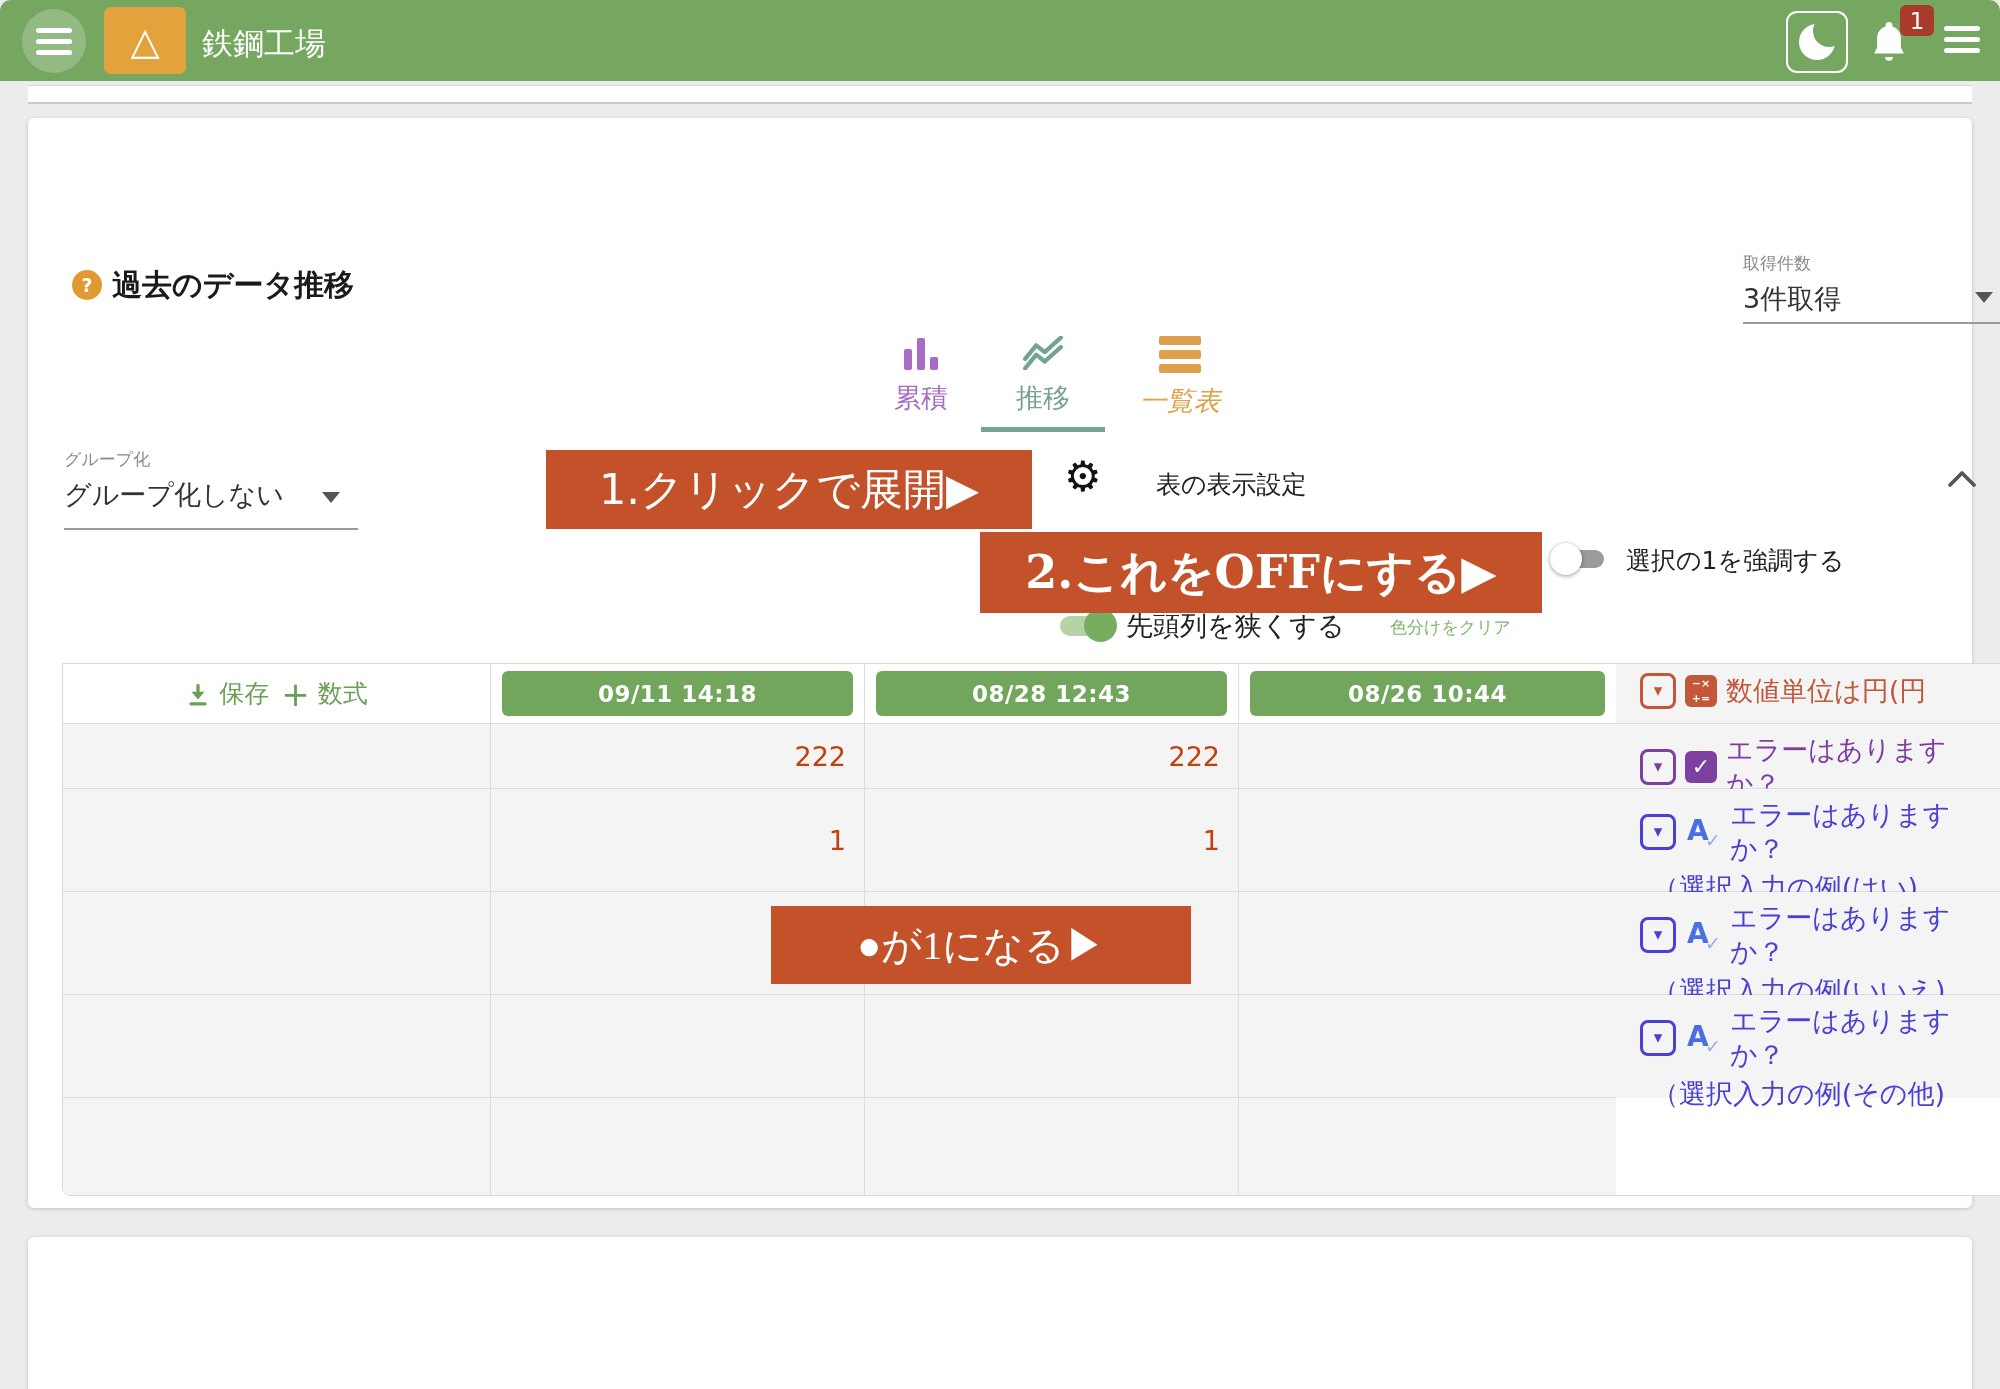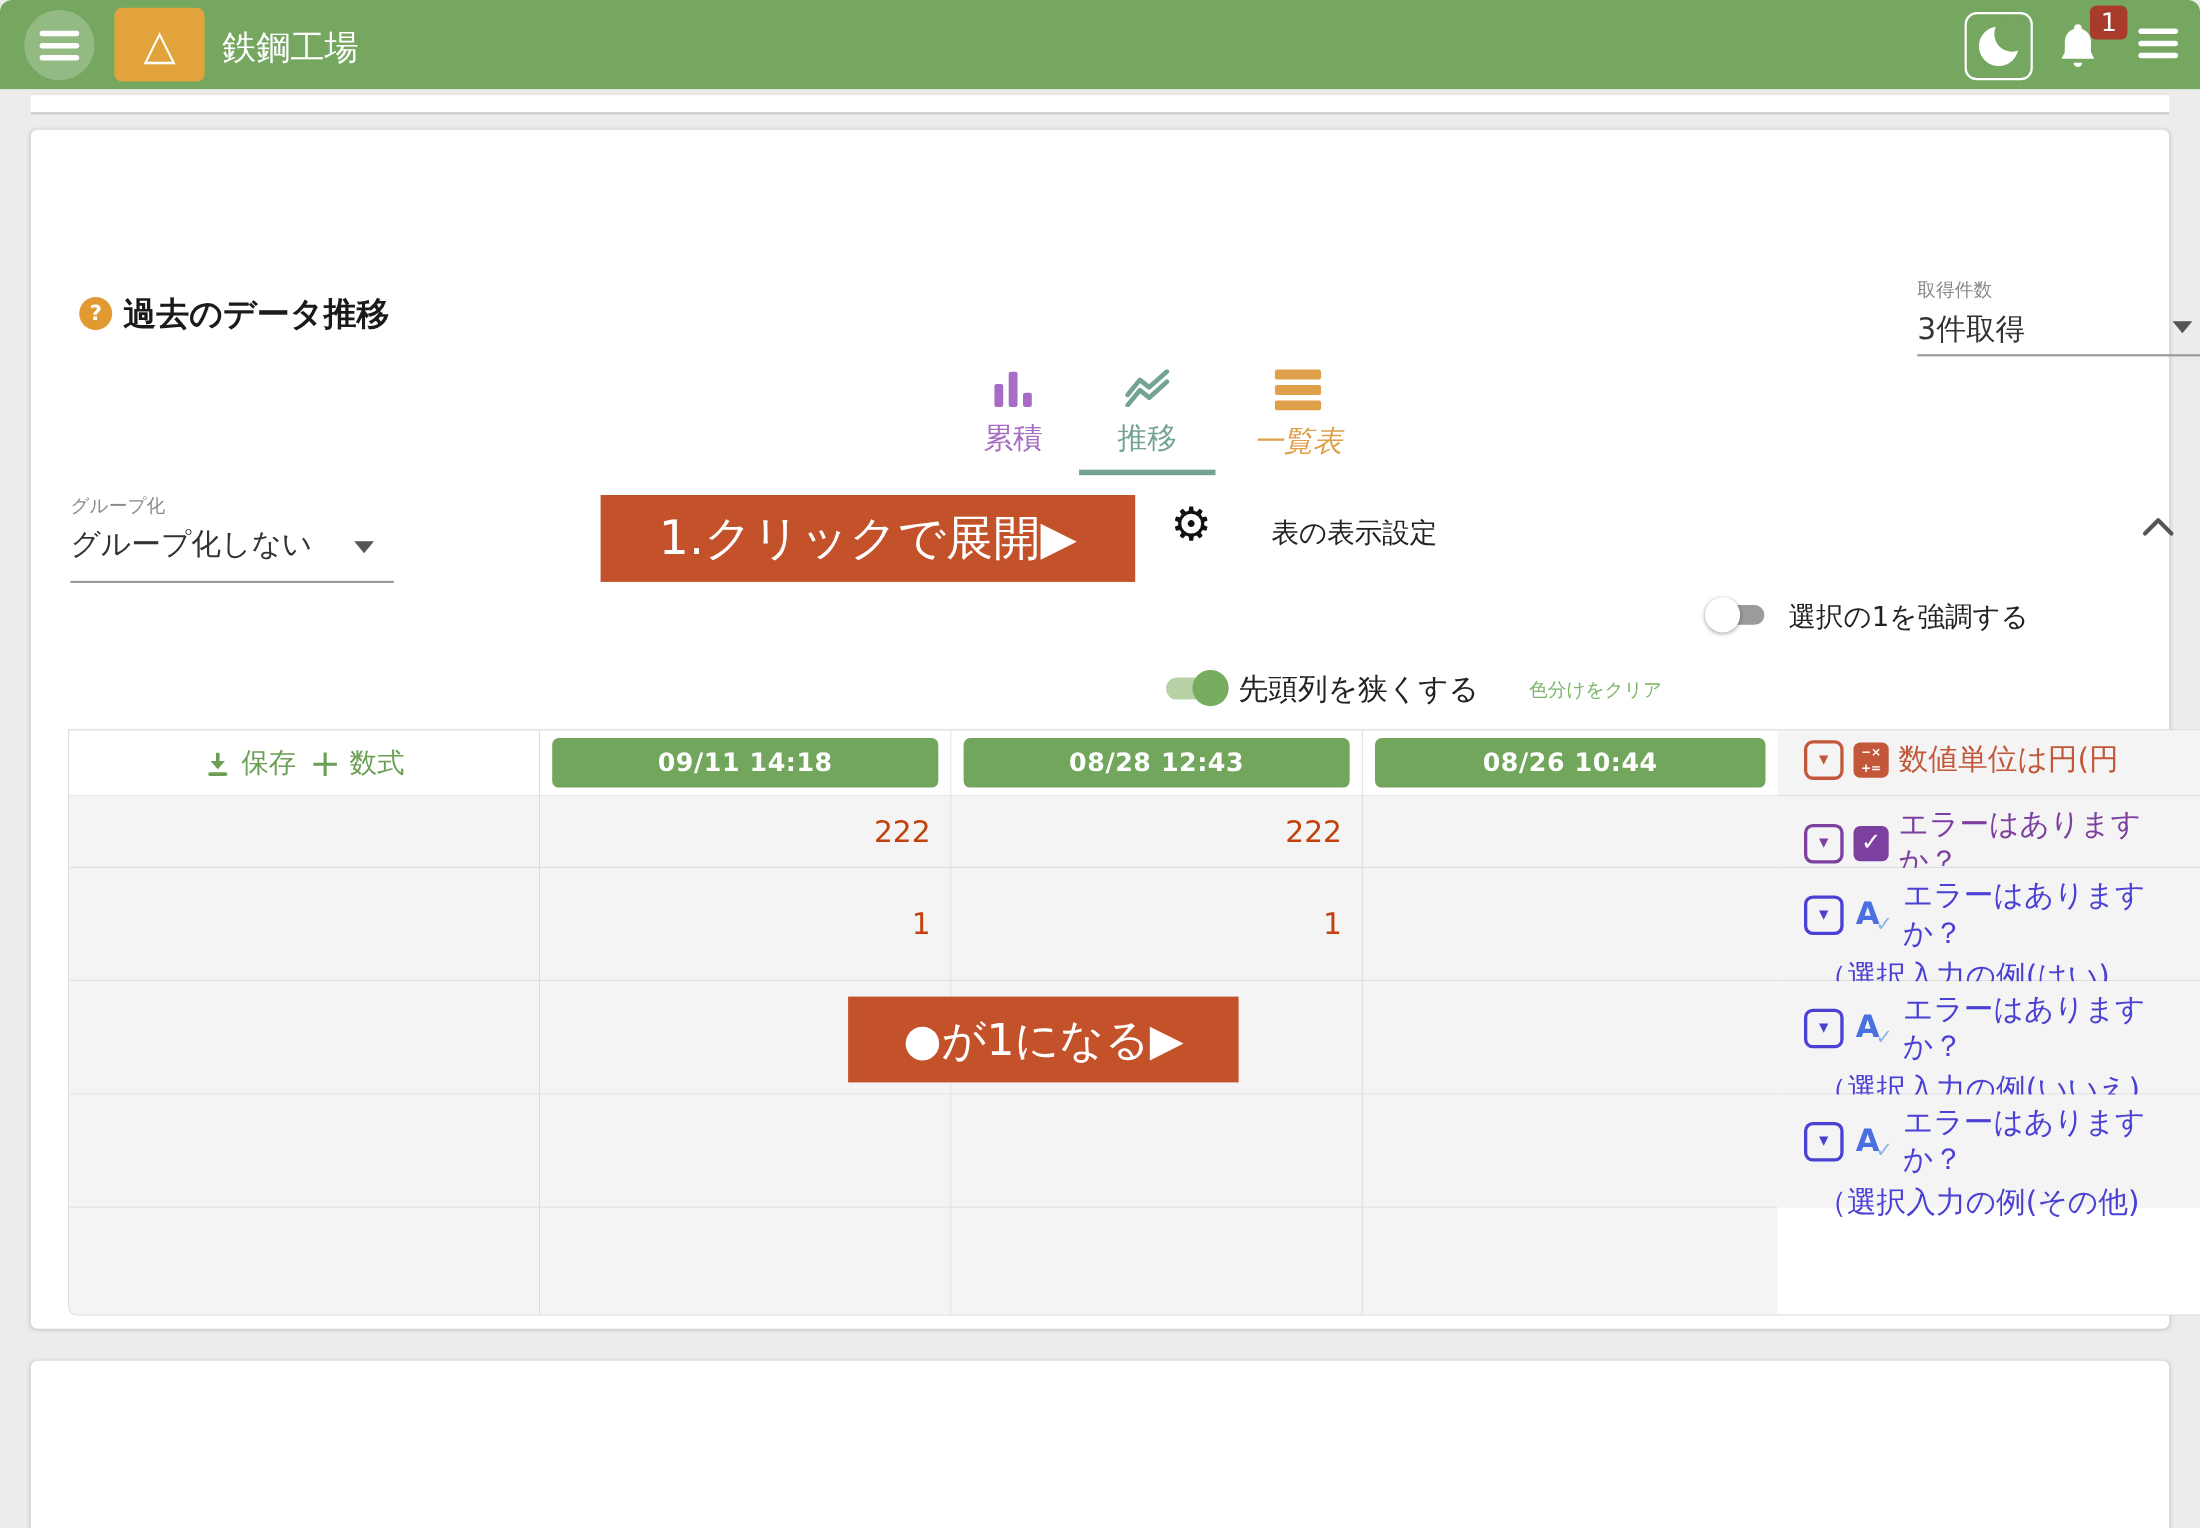--- a/index.html
+++ b/index.html
@@ -84,21 +84,21 @@
   .tog-narrow .track{left:2px;top:8px;width:48px;height:20px;background:#b8d2a8;}
   .tog-narrow .thumb{left:26px;top:1px;width:33px;height:33px;background:#77ad5f;}
   .lbl-narrow{position:absolute;left:1098px;top:490px;font-size:27px;color:#222;}
   .clear-link{position:absolute;left:1362px;top:498px;font-size:17px;color:#7cb568;cursor:pointer;}
 
   
   .banner{position:absolute;background:#c3512a;color:#fff;display:flex;align-items:center;justify-content:center;z-index:6;}
   .banner1{left:518px;top:332px;width:486px;height:79px;font-size:43px;}
   .banner2{left:952px;top:414px;width:562px;height:81px;font-size:46px;font-weight:bold;
     font-family:"DejaVu Serif","Liberation Serif",serif;}
-  .banner3{left:743px;top:788px;width:355px;height:78px;font-size:40px;}
+  .banner3{left:743px;top:788px;width:420px;height:78px;font-size:40px;font-family:Liberation Serif, serif;}
 
   
   .dtable{position:absolute;left:34px;top:545px;border:1px solid #d9d9d9;border-radius:0 0 8px 8px;overflow:hidden;
     display:grid;grid-template-columns:428px 374px 374px 377px 391px;
     grid-template-rows:60px 65px 103px 103px 103px 97px;background:#fff;}
   .cell{border-right:1px solid #dcdcdc;border-bottom:1px solid #dcdcdc;box-sizing:border-box;}
   .cell.lastc{border-right:none;}
   .cell.lastr{border-bottom:none;}
   .hcell{background:#fff;display:flex;align-items:stretch;}
   .bcell{background:#f4f4f4;}
@@ -238,20 +238,21 @@
     <div class="lbl-highlight">選択の1を強調する</div>
 
     <div class="toggle tog-narrow">
       <span class="track"></span>
       <span class="thumb"></span>
     </div>
     <div class="lbl-narrow">先頭列を狭くする</div>
     <div class="clear-link">色分けをクリア</div>
 
     <div class="banner banner1">1.クリックで展開▶</div>
+    <div class="banner banner2">2.これをOFFにする▶</div>
     <div class="banner banner3">●が1になる▶</div>
 
     <div class="dtable">
 
       <div class="cell hcell toolbar-cell">
         <span class="tbtn">
           <svg width="26" height="26" viewBox="0 0 24 24">
             <path fill="#6b9f56" d="M10.5 3h3v7h4.5L12 17l-6-7h4.5z"></path>
             <rect x="4" y="19.5" width="16" height="3" rx="1.5" fill="#6b9f56"></rect>
           </svg>

